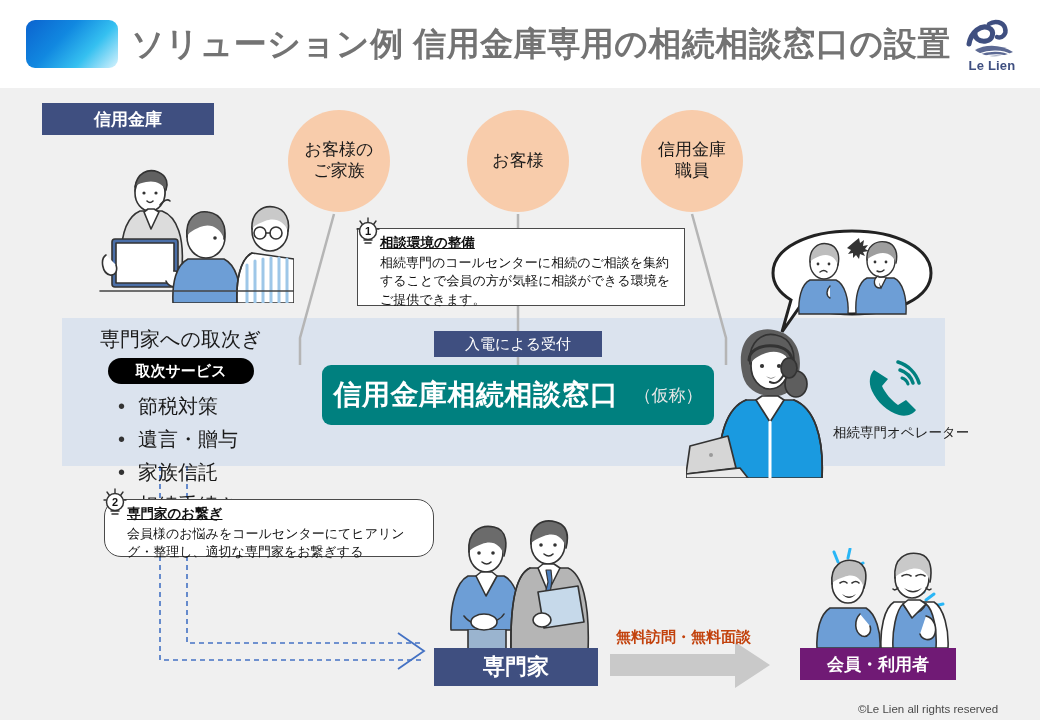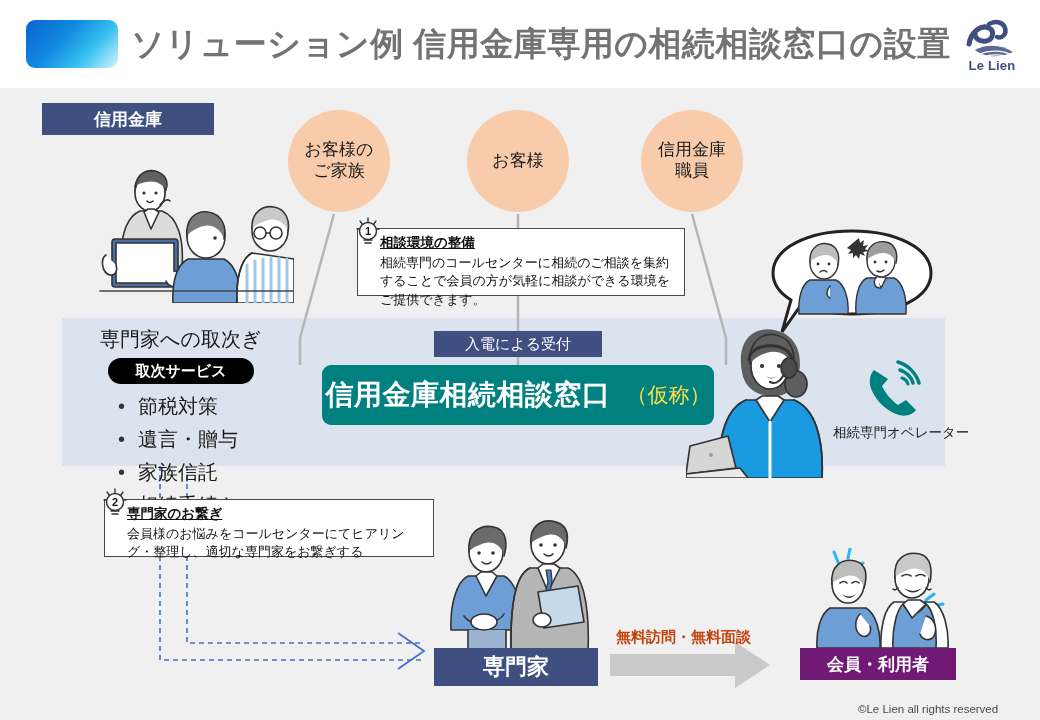--- a/index.html
+++ b/index.html
@@ -46,39 +46,39 @@
   .c3{left:641px;top:22px;width:102px;height:102px;}
 
   
   .lines{position:absolute;left:0;top:0;width:1040px;height:632px;}
 
   
   .callout{position:absolute;background:#ffffff;border:1px solid #4a4a4a;box-sizing:border-box;}
   .callout .c-title{font-size:13.5px;font-weight:bold;color:#111;text-decoration:underline;
                     display:block;margin:0 0 2px 0;}
   .callout .c-body{font-size:13px;color:#111;line-height:1.42;display:block;}
-  .co1{left:357px;top:140px;width:328px;height:68px;padding:5px 8px 4px 22px;}
-  .co2{left:104px;top:411px;width:330px;height:58px;padding:5px 8px 0 22px;}
+  .co1{left:357px;top:140px;width:328px;height:78px;padding:5px 8px 4px 22px;}
+  .co2{left:104px;top:411px;width:330px;height:58px;padding:5px 8px 0 22px;border-radius:17px;}
 
   .bulb{position:absolute;width:26px;height:30px;}
 
   
   .panel-title{position:absolute;left:100px;top:238px;font-size:20px;color:#1a1a1a;}
   .pill{position:absolute;left:108px;top:270px;width:146px;height:26px;border-radius:14px;
         background:#000000;color:#fff;font-size:15px;font-weight:bold;
         display:flex;align-items:center;justify-content:center;}
   .svc{position:absolute;left:118px;top:302px;font-size:20px;color:#1a1a1a;line-height:1.65;}
   .svc div{white-space:nowrap;}
   .svc .bl{display:inline-block;width:20px;color:#333;}
 
   
   .teal{position:absolute;left:322px;top:277px;width:392px;height:60px;background:#00807f;
         border-radius:9px;display:flex;align-items:center;justify-content:center;}
   .teal .t-main{font-size:28px;font-weight:bold;color:#fff;letter-spacing:.5px;}
-  .teal .t-sub{font-size:21px;color:#fde047;margin-left:16px;}
+  .teal .t-sub{font-size:17px;color:#e5e5e5;margin-left:16px;}
 
   
   .op-label{position:absolute;left:833px;top:336px;font-size:13.5px;color:#1a1a1a;white-space:nowrap;}
 
   
   .partners{position:absolute;left:202px;top:487px;font-size:15px;color:#1a1a1a;line-height:1.5;}
   .partners div{white-space:nowrap;}
 
   
   .arrow-label{position:absolute;left:616px;top:540px;font-size:15px;font-weight:bold;color:#c2410c;

